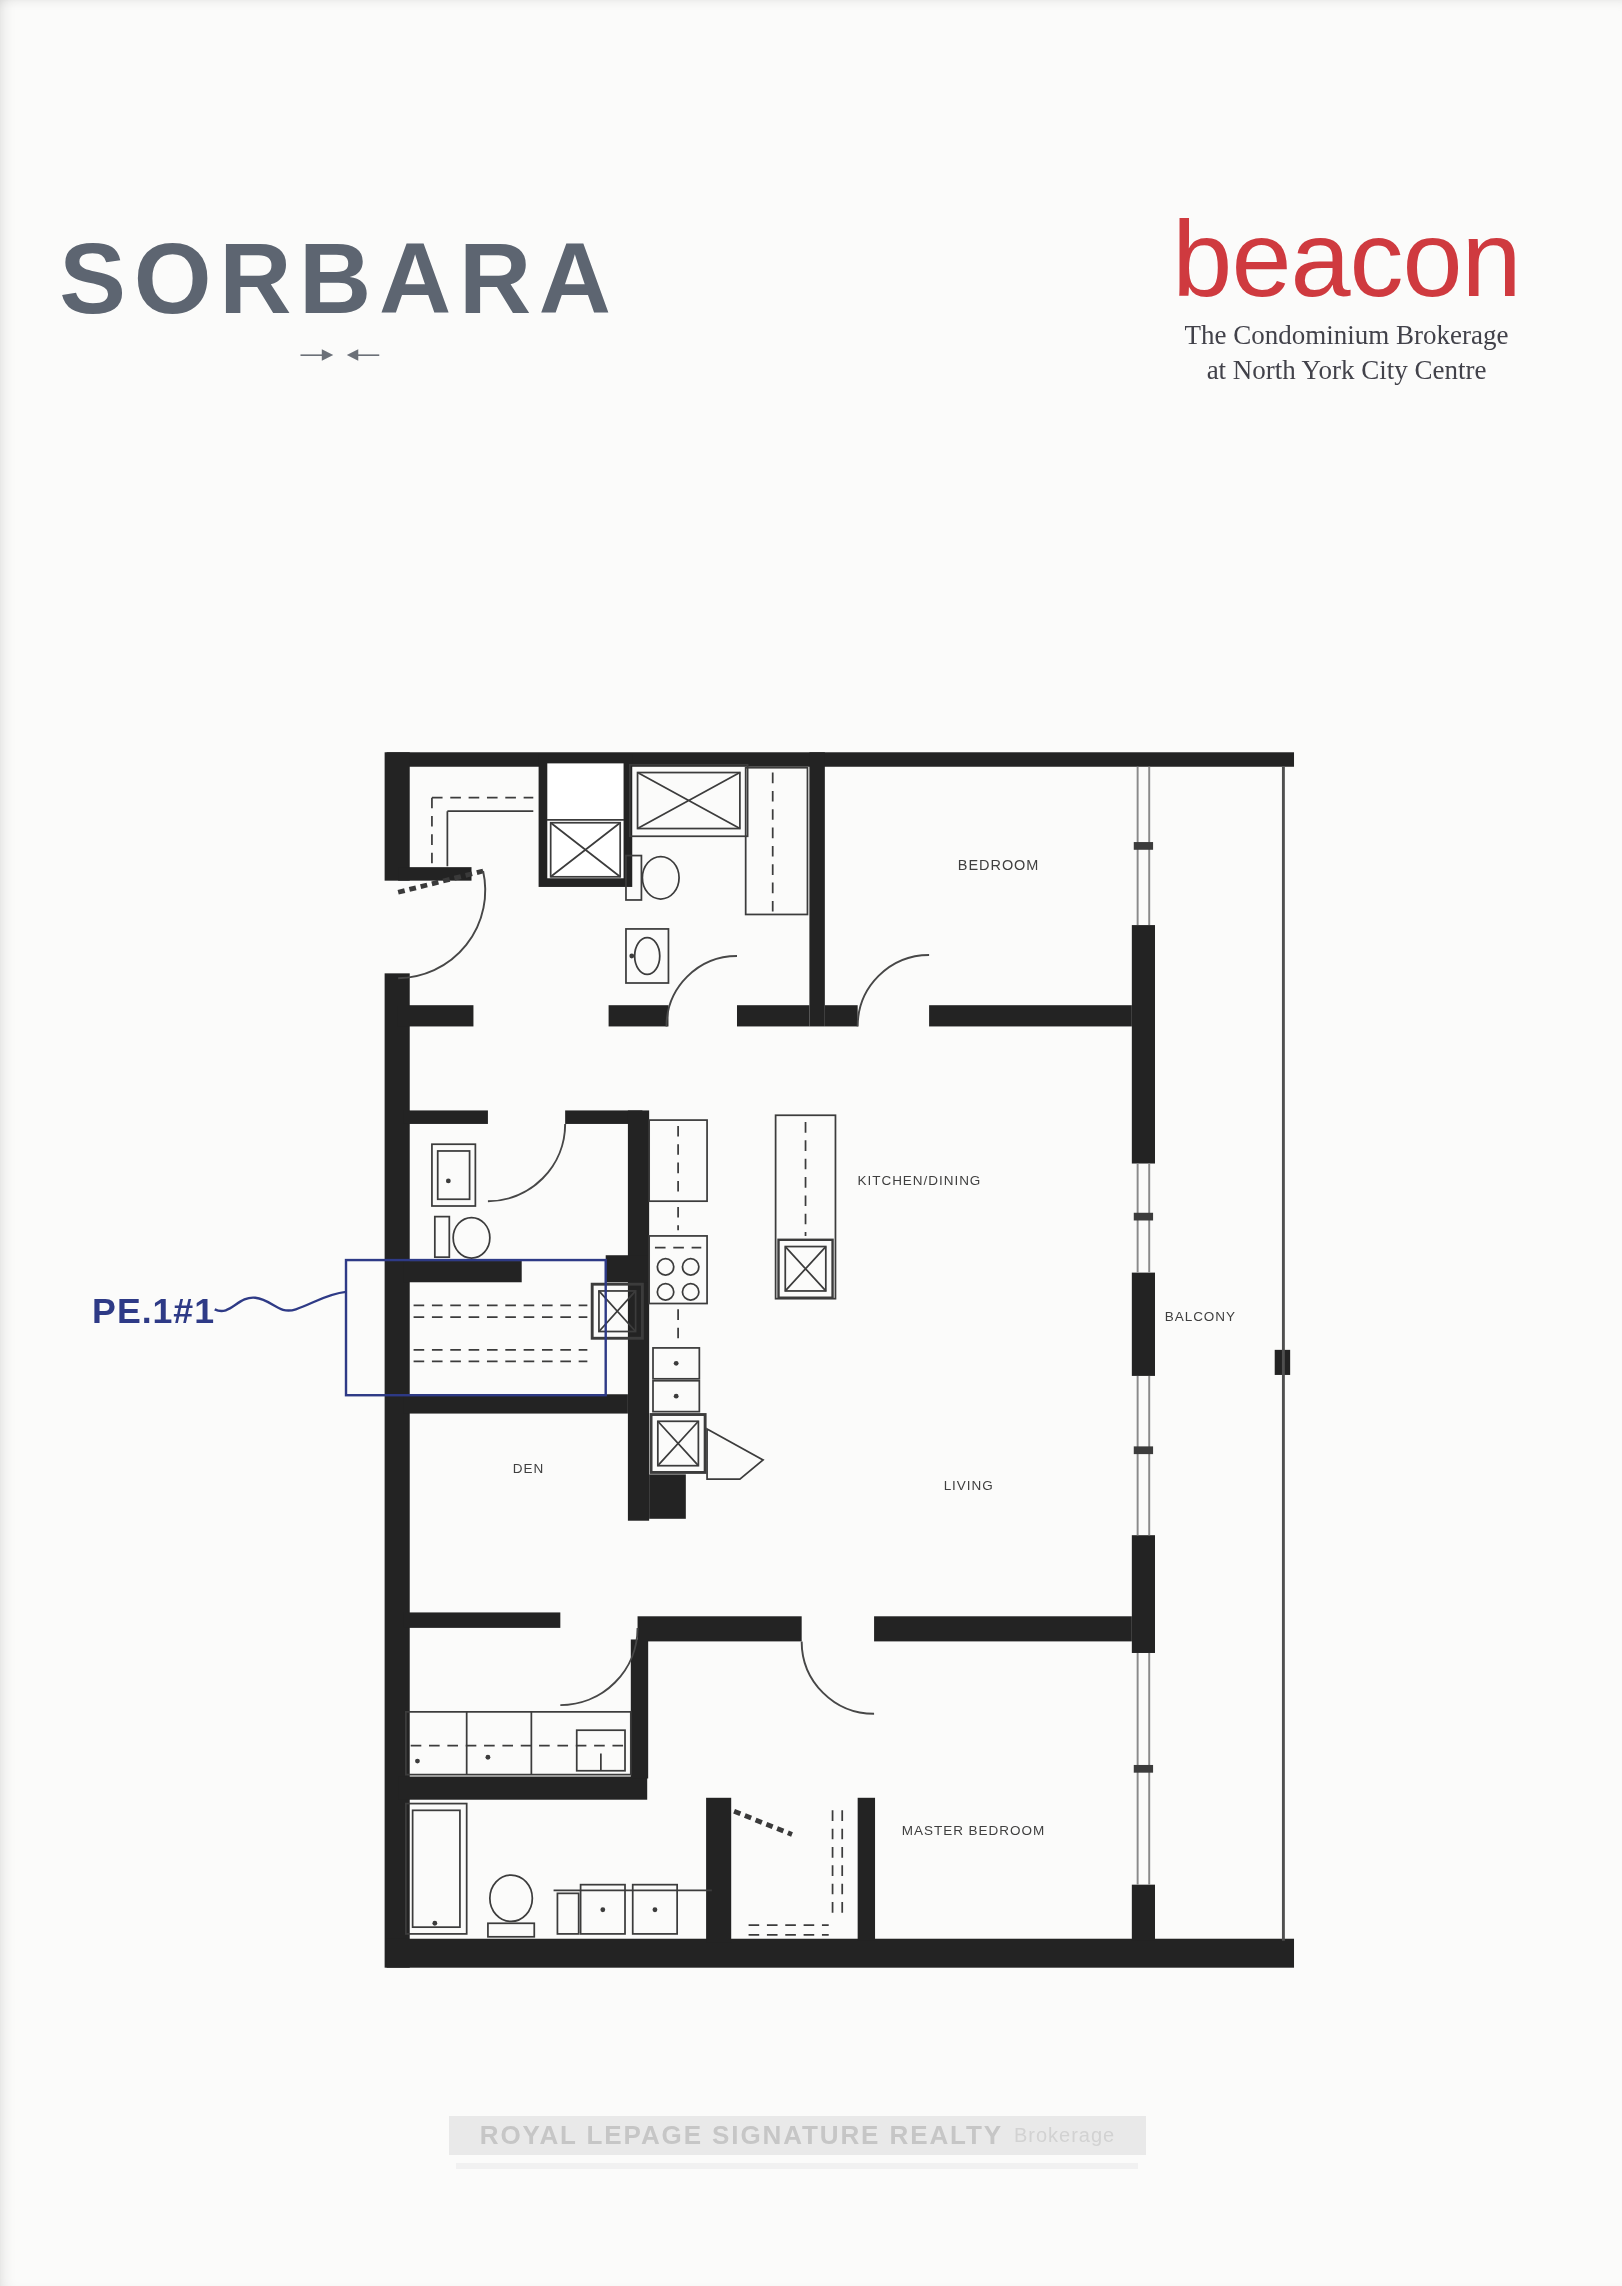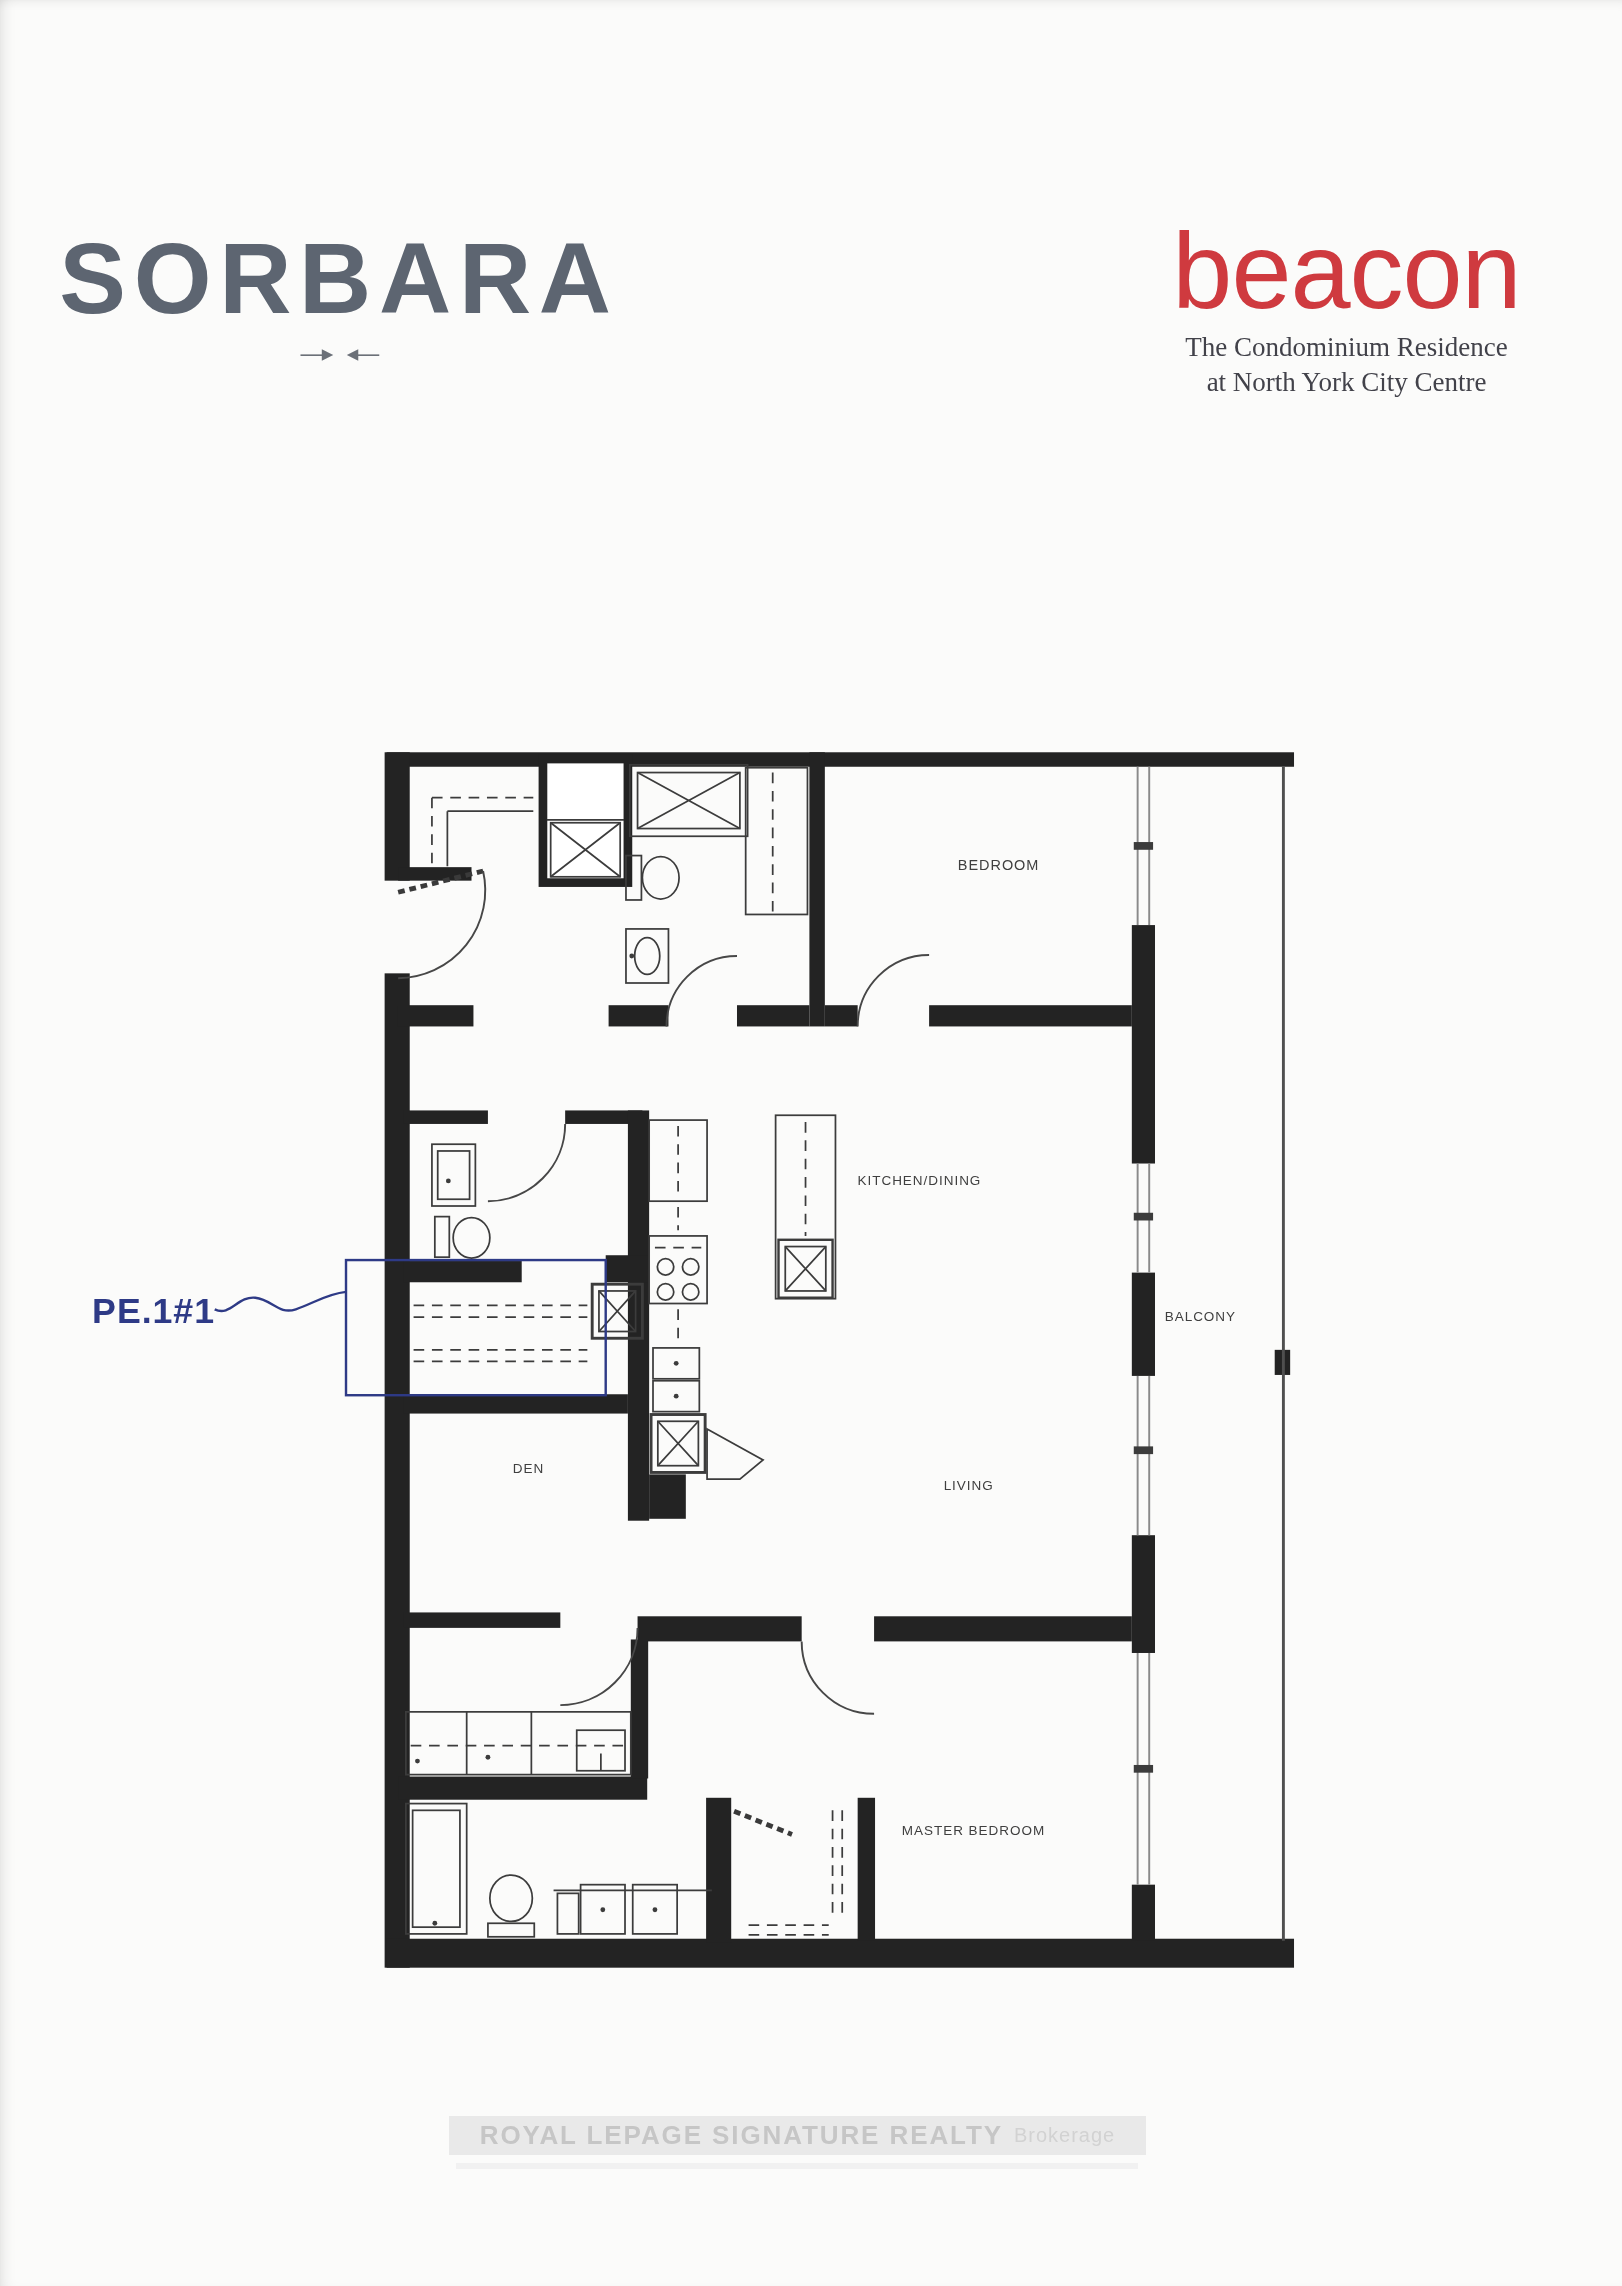--- a/index.html
+++ b/index.html
@@ -38,21 +38,21 @@
     font-size:37px;line-height:39px;
     letter-spacing:1.9px;
   }
   .sorbara-tagline .arrow{
     font-size:23px;line-height:23px;
     color:#6b7078;
     letter-spacing:-1.9px;
   }
 
   .beacon{
-    position:absolute;left:1161px;top:220px;width:371px;
+    position:absolute;left:1161px;top:208px;width:371px;
     text-align:center;
   }
   .beacon-title{
     font-size:108px;line-height:102px;font-weight:400;
     letter-spacing:-1px;
     color:var(--c-beacon-red,#cf3a3f);
     white-space:nowrap;
   }
   .beacon-sub{
     margin-top:7.7px;
@@ -116,21 +116,21 @@
     <div class="sorbara-title">SORBARA</div>
     <div class="sorbara-tagline">
       <span class="arrow">—▸</span>
       <span class="arrow">◂—</span>
     </div>
   </div>
 
   <div class="beacon">
     <div class="beacon-title">beacon</div>
     <div class="beacon-sub">
-      <div>The Condominium Residence</div>
+      <div>The Condominium Brokerage</div>
       <div>at North York City Centre</div>
     </div>
   </div>
 
   <svg class="plan" viewBox="60 758 1290 1300">
 
     <g>
       <rect class="wall" x="400" y="779" width="940" height="15"></rect>
       <rect class="wall" x="398" y="779" width="26" height="133"></rect>
       <rect class="wall" x="398" y="1008" width="26" height="1030"></rect>

